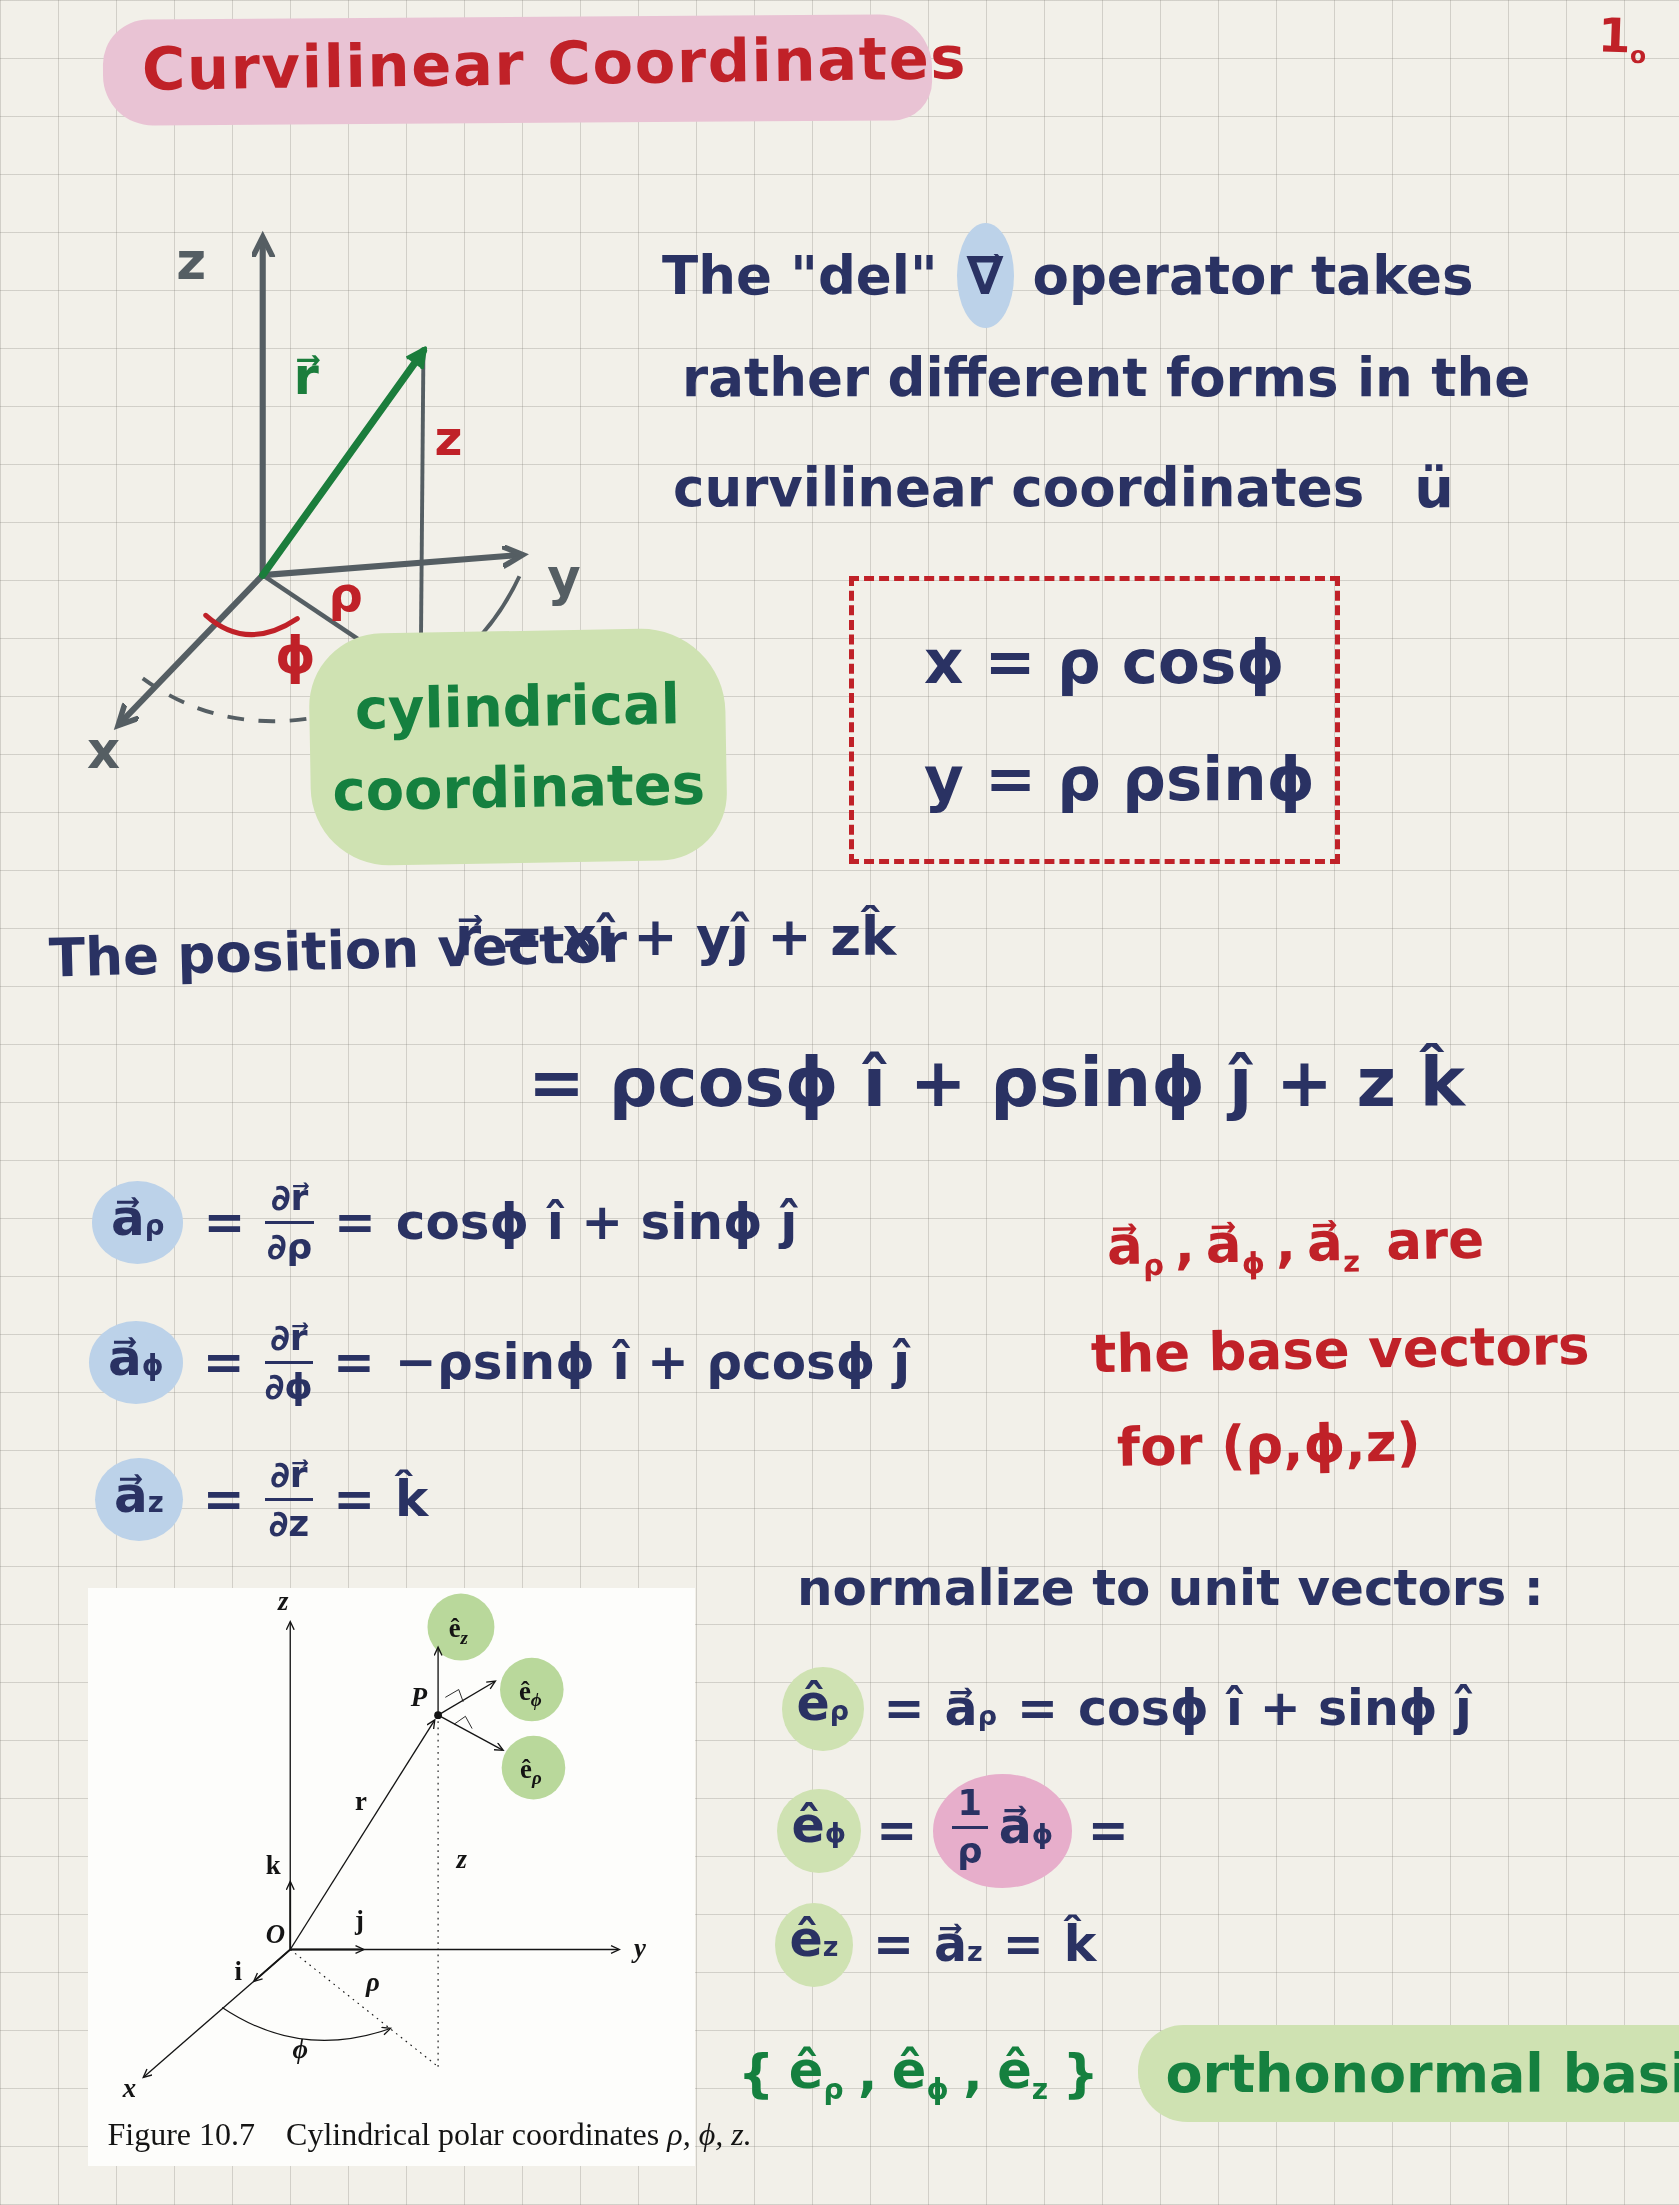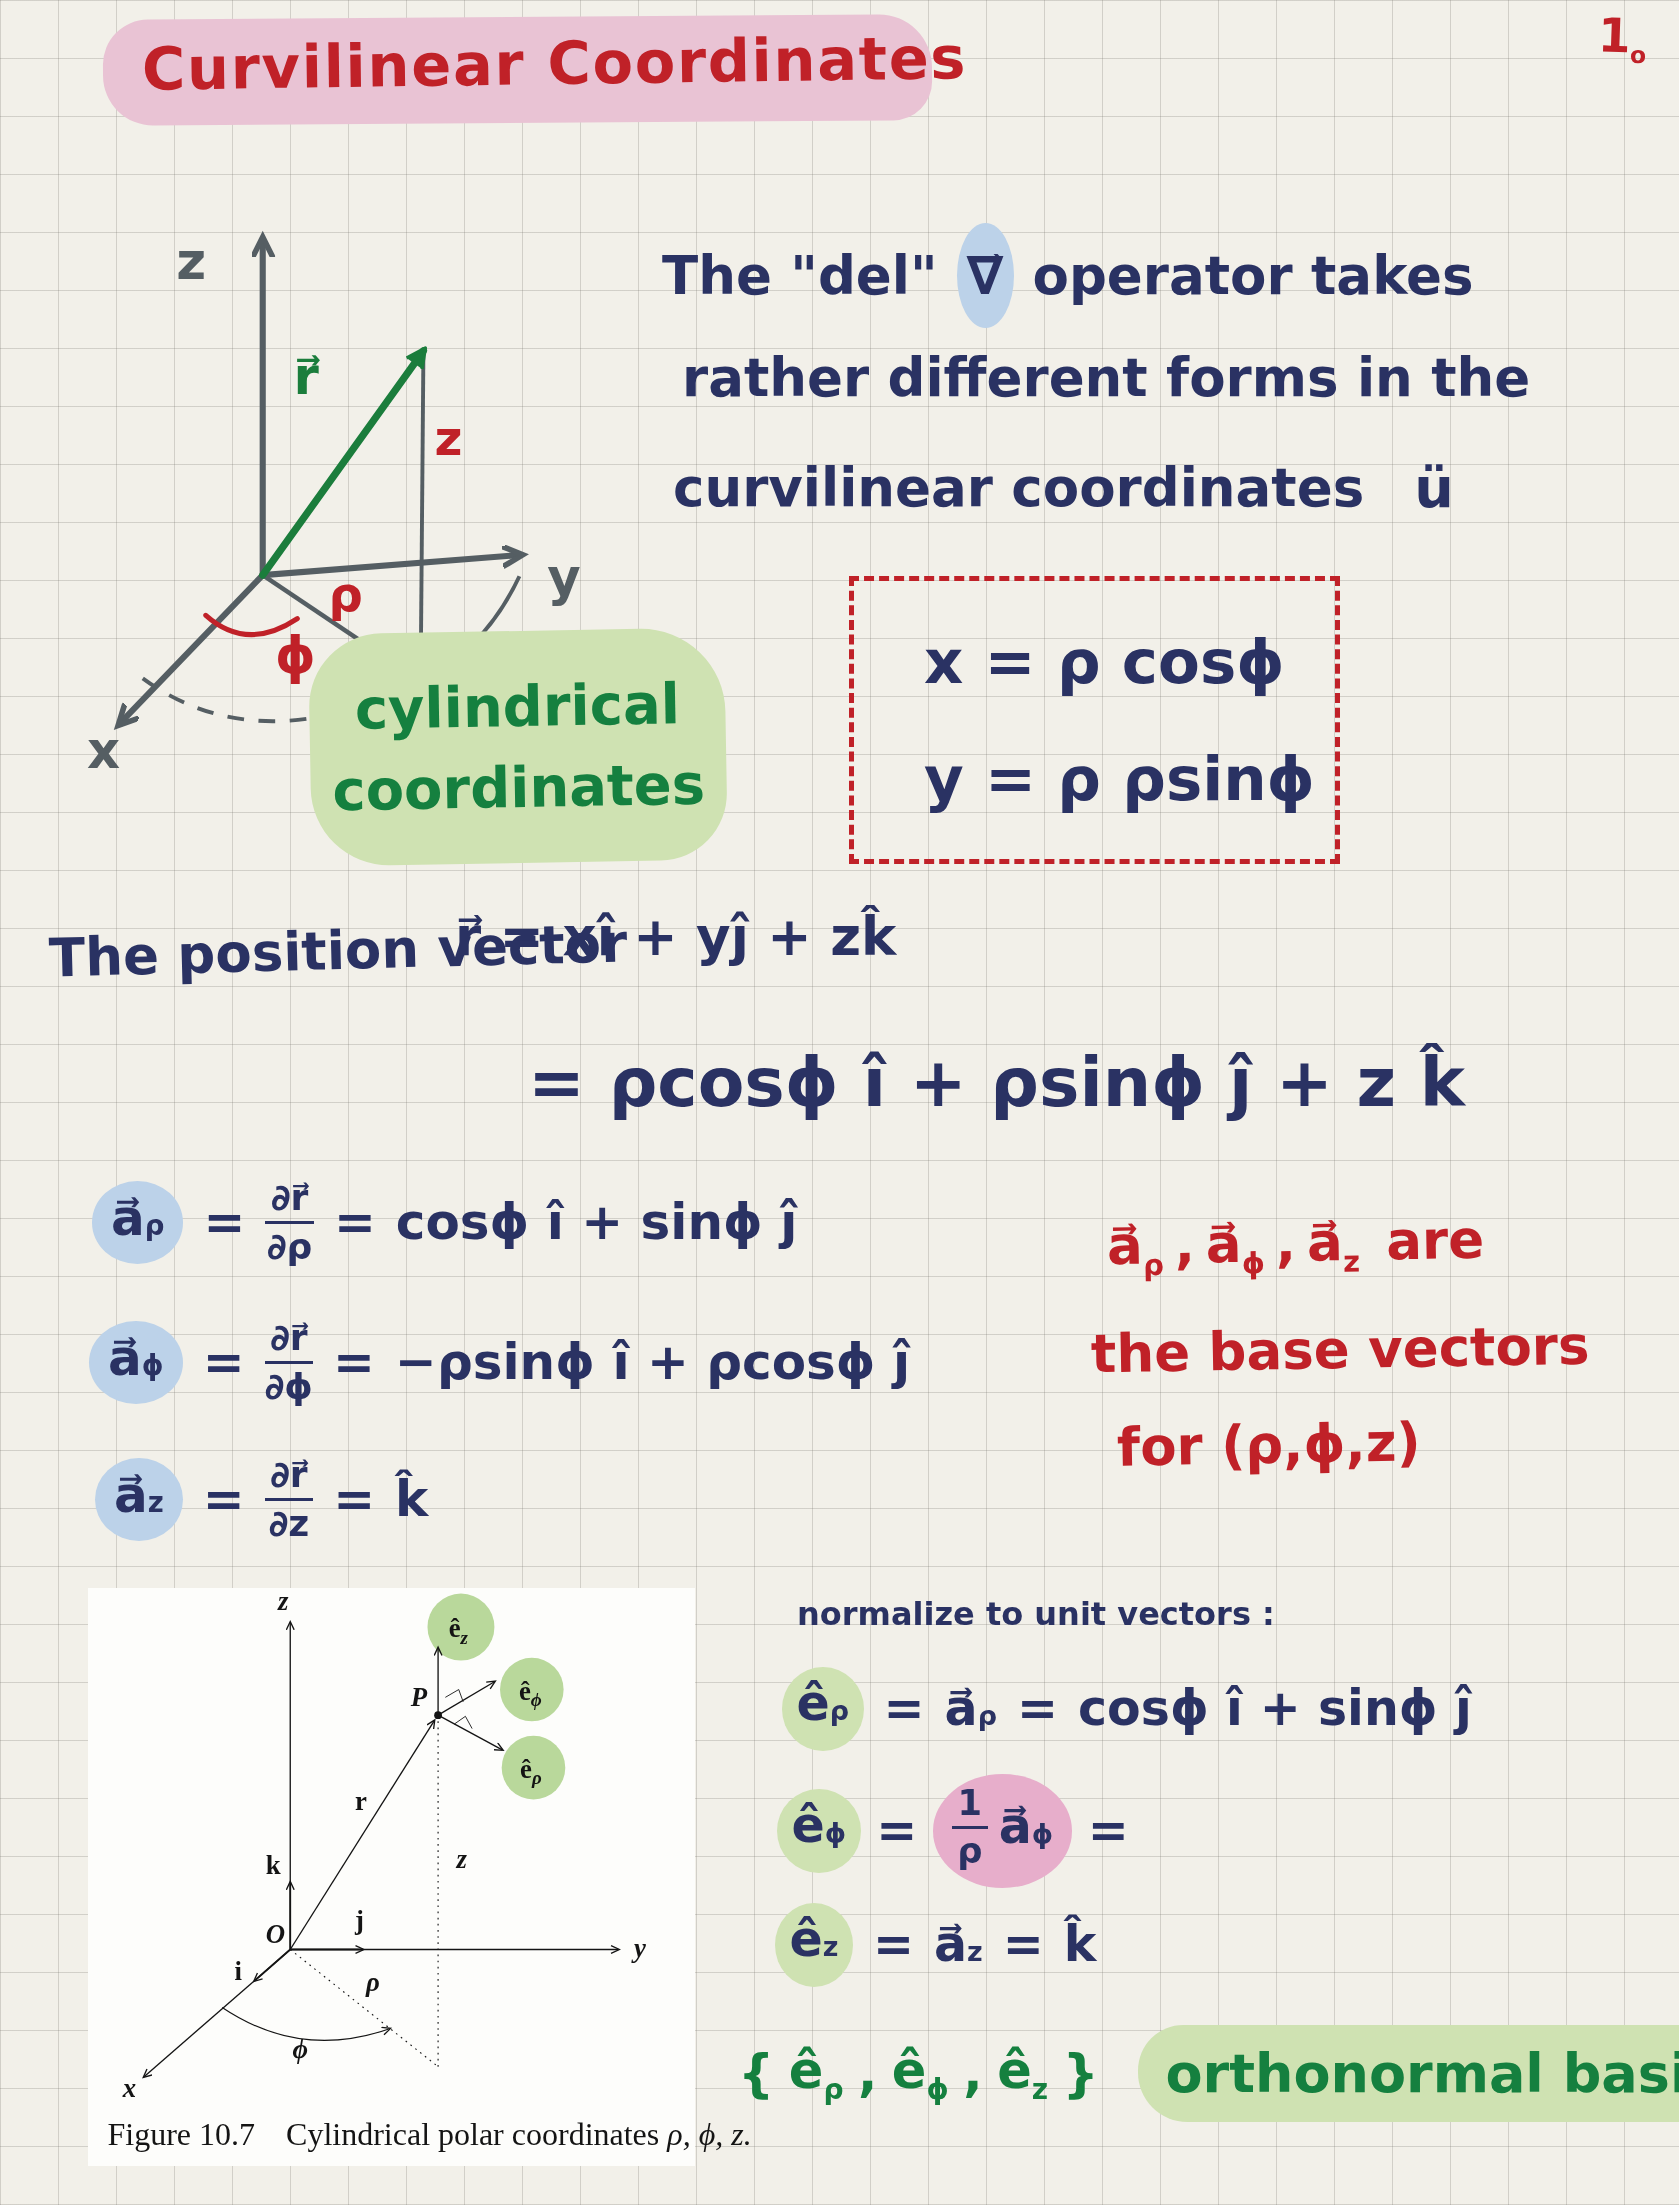--- a/index.html
+++ b/index.html
@@ -222,21 +222,21 @@
   <span class="vecwrap"><span>a⃗</span><sub>z</sub></span>
   <span style="margin-left:15.6px;">are</span>
 </div>
 <div class="abs note-line red" style="left:1091px;top:1319px;">
   <span>the base vectors</span>
 </div>
 <div class="abs note-line red" style="left:1117px;top:1414px;">
   <span>for (ρ,ϕ,z)</span>
 </div>
 
-<div class="abs ink" style="left:797px;top:1559px;font-size:32px;white-space:nowrap;margin-top:36px;">normalize to unit vectors :</div>
+<div class="abs ink" style="left:797px;top:1559px;font-size:50px;white-space:nowrap;">normalize to unit vectors :</div>
 
 <div class="abs eqrow ink" style="left:782px;top:1667px;font-size:49px;">
   <span class="hl-ellipse green-ell">
     <span class="vecwrap">
         <span>ê</span>
         <sub>ρ</sub>
       </span>
   </span>
   <span>=</span>
   <span class="vecwrap">

